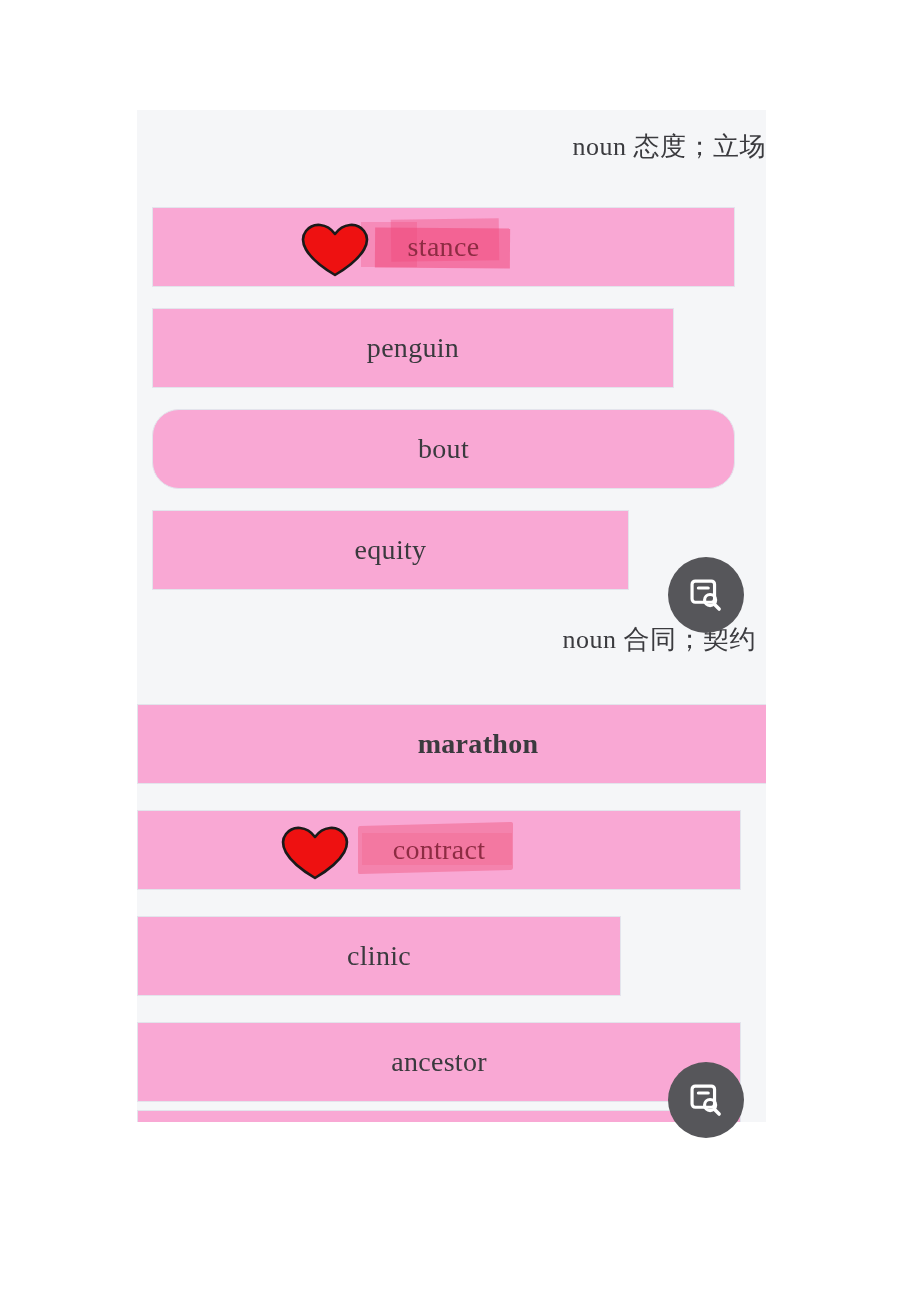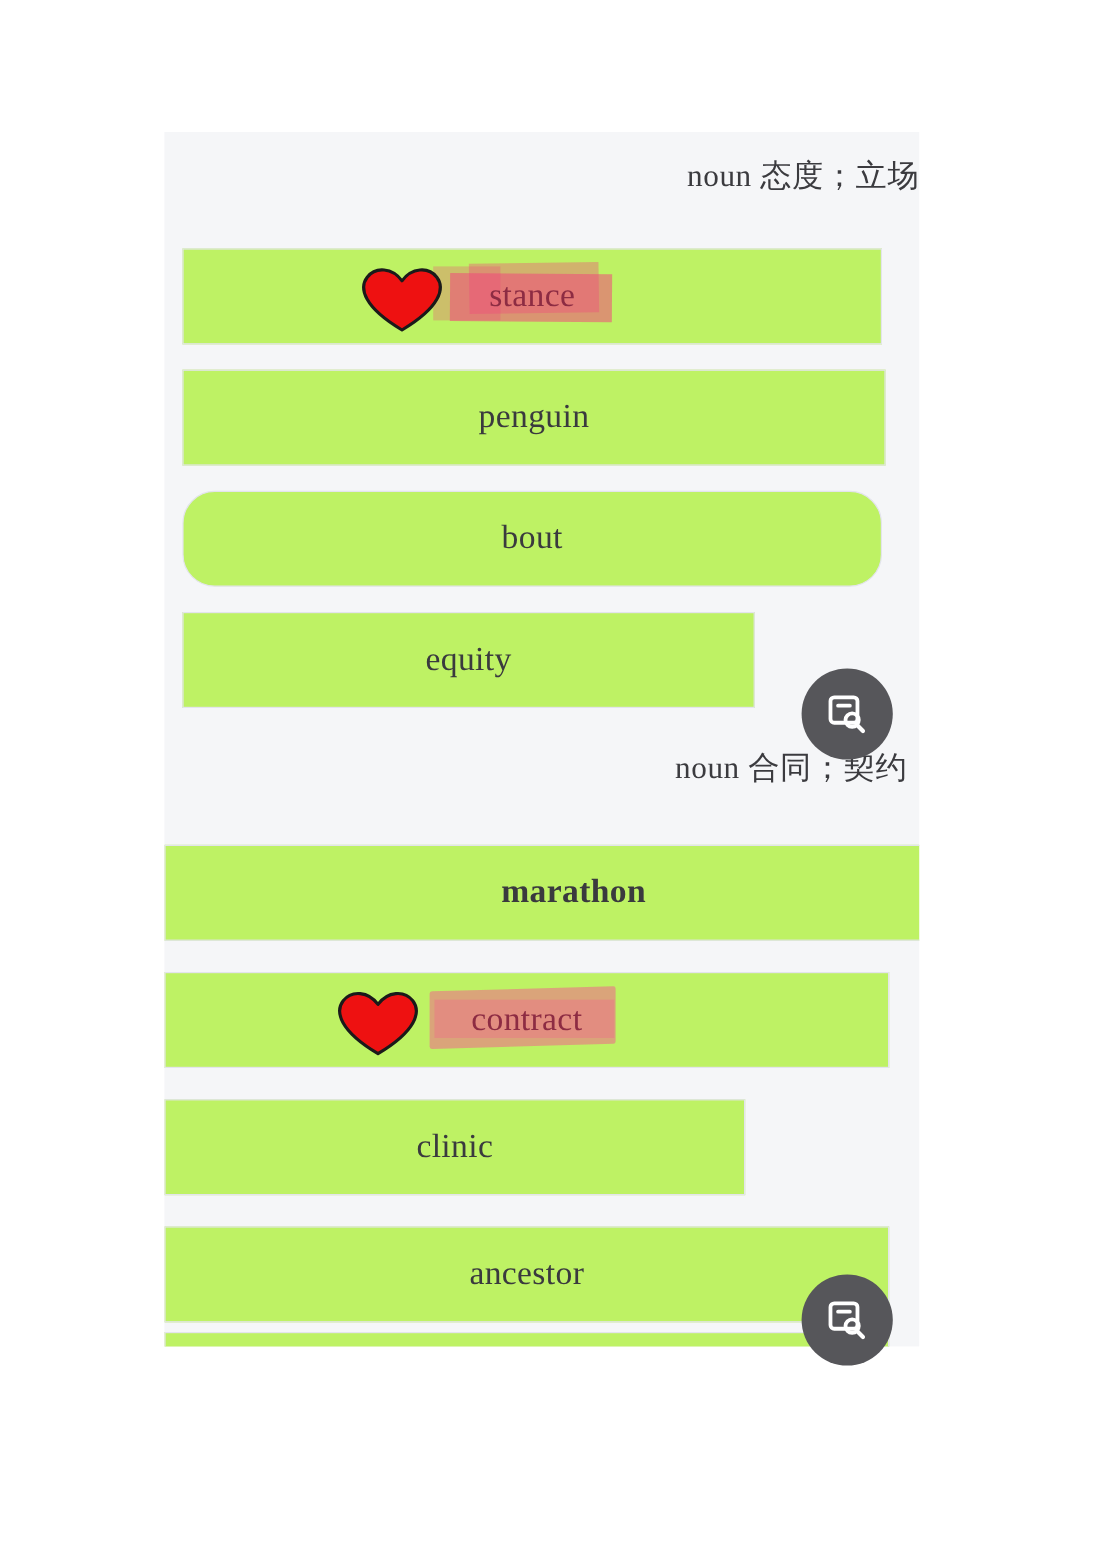--- a/index.html
+++ b/index.html
@@ -38,21 +38,21 @@
     font-family: Liberation Serif, serif;
     letter-spacing: 0.5px;
     white-space: nowrap;
   }
 
   
   .word-card {
     position: relative;
     box-sizing: border-box;
     height: 80px;
-    background: #bef264;
+    background: #f9a8d4;
     border: 1px solid #e3e4ec;
     display: flex;
     align-items: center;
     justify-content: center;
   }
 
   .word-text {
     font-size: 28px;
     color: #3a3a3e;
     font-family: "Liberation Serif", "DejaVu Serif", serif;
@@ -122,21 +122,21 @@
 
         <span class="heart-mark" style="left:143px; top:12px;">
           <svg width="76" height="58" viewBox="0 0 76 58">
             <path d="M38 55 C 6 36, 2 20, 9 11 C 16 2, 30 3, 38 14 C 46 3, 60 2, 67 11 C 74 20, 70 36, 38 55 Z" fill="#ee1111" stroke="#1a1a1a" stroke-width="2.6" stroke-linejoin="round"></path>
           </svg>
         </span>
 
         <span class="word-text">stance</span>
       </div>
 
-      <div class="word-card" style="position:absolute; left:15px; top:198px; width:586px;">
+      <div class="word-card" style="position:absolute; left:15px; top:198px; width:522px;">
         <span class="word-text">penguin</span>
       </div>
 
       <div class="word-card" style="position:absolute; left:15px; top:299px; width:583px;border-radius:27px;">
         <span class="word-text">bout</span>
       </div>
 
       <div class="word-card" style="position:absolute; left:15px; top:400px; width:477px;">
         <span class="word-text">equity</span>
       </div>

